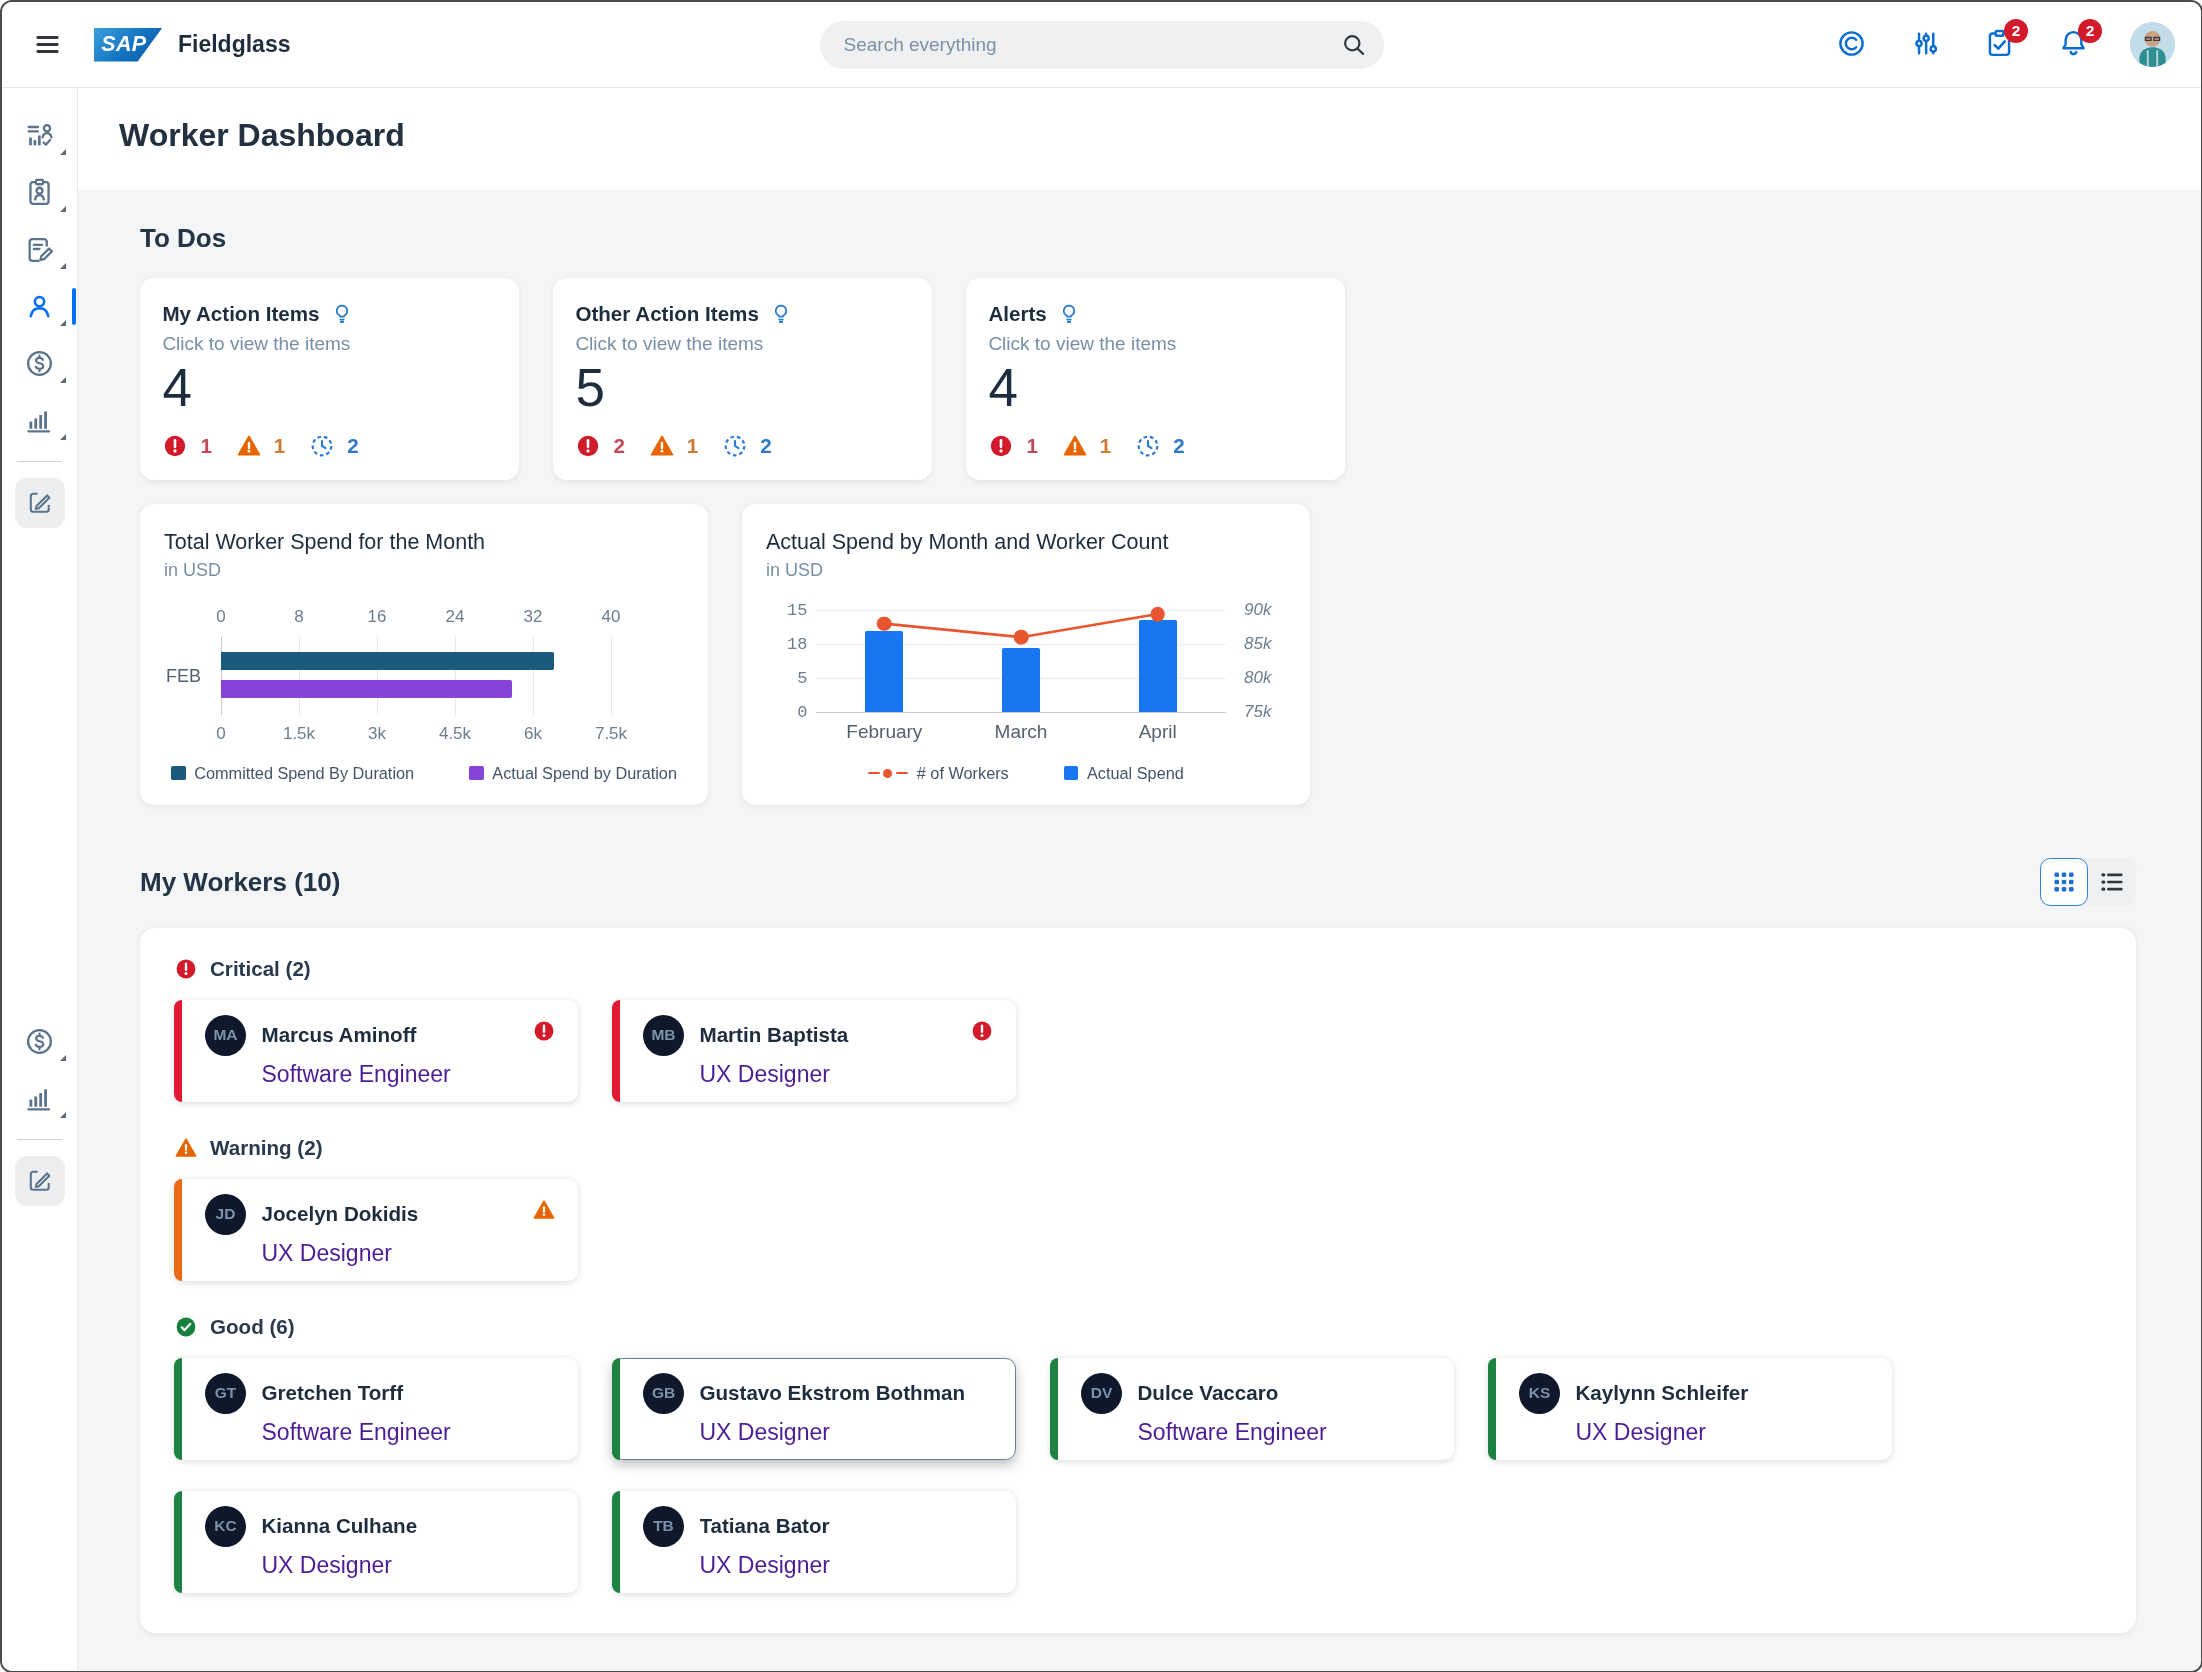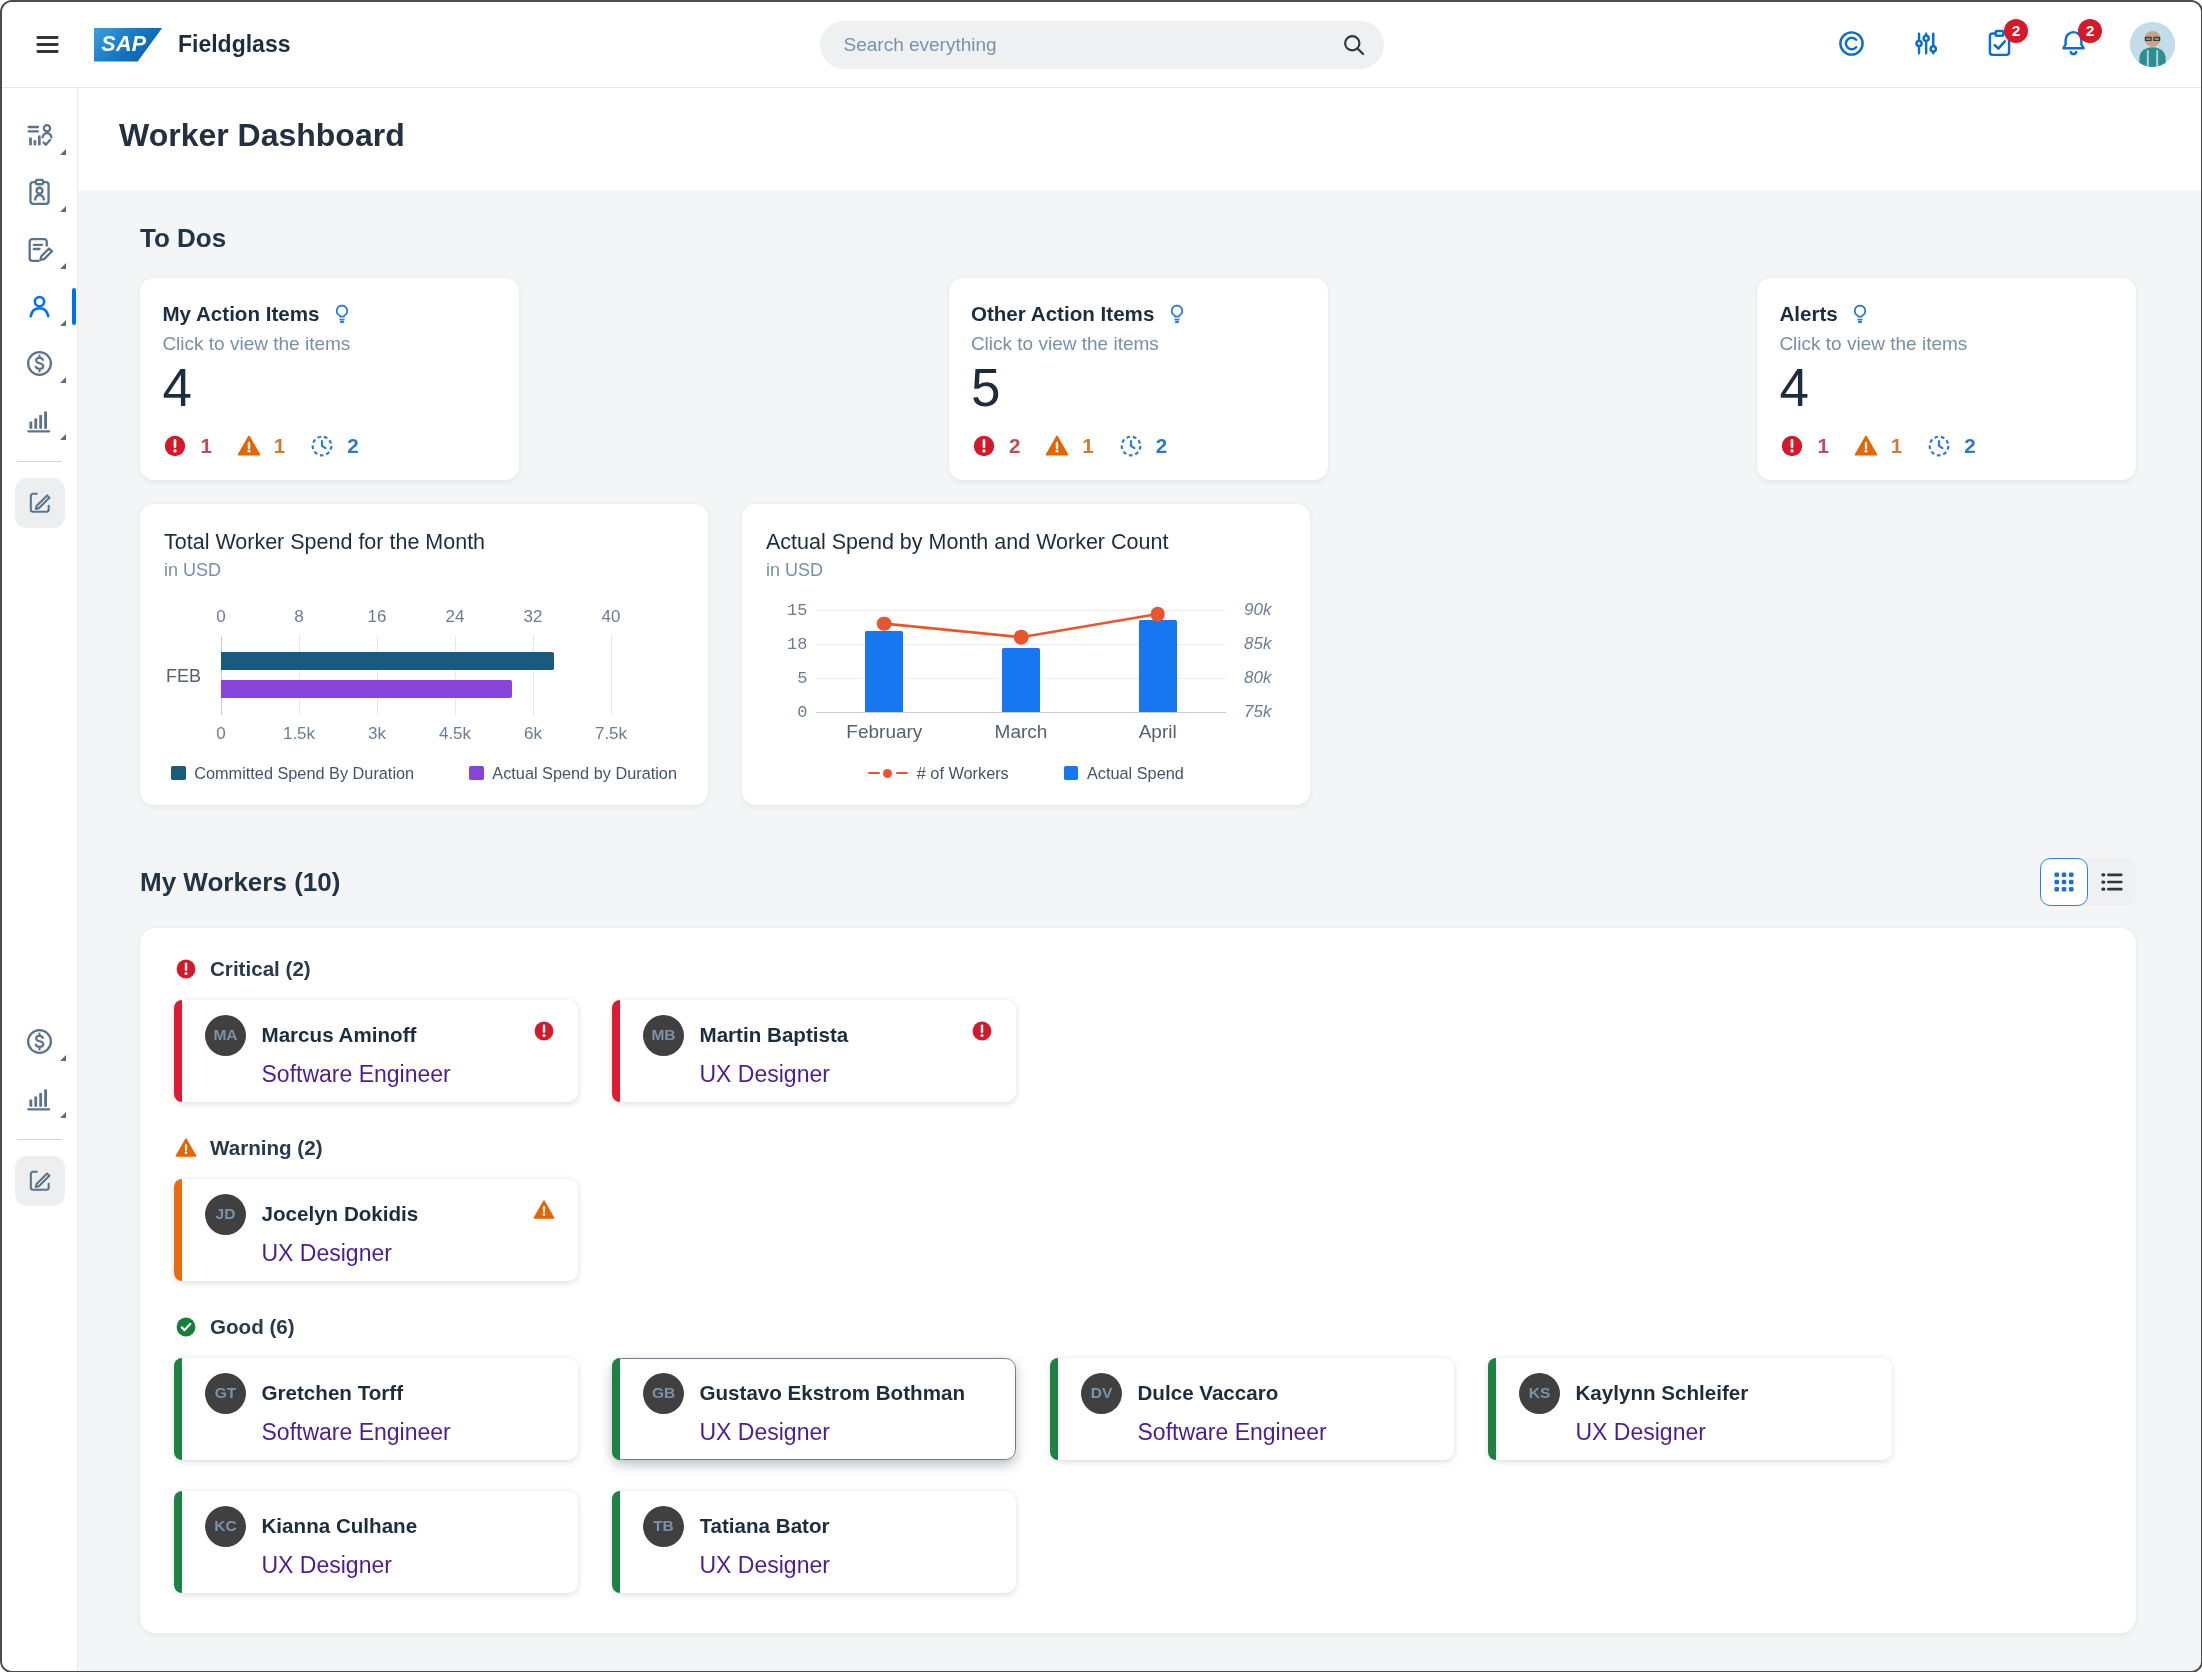--- a/index.html
+++ b/index.html
@@ -54,21 +54,21 @@
 
   .main { flex:1; display:flex; flex-direction:column; min-width:0; background:#f4f5f6; }
   .title-strip { background:#fff; padding:29px 41px 36px 41px; }
   .page-title { font-size:32px; font-weight:700; color:#22303f; }
   .content { flex:1; padding:0 65px 34px 62px; overflow:hidden; }
 
   .section-heading { font-size:26px; font-weight:700; color:#223446; }
 
   
   .todos-heading { margin-top:33px; }
-  .todo-row { display:flex; gap:44px; margin-top:24px;justify-content:space-between; }
+  .todo-row { display:flex; gap:34px; margin-top:24px; }
   .todo-card { width:379px; height:202px; background:#fff; border-radius:13.8px;
                box-shadow:0 1.7px 5.2px rgba(34,48,63,.08); padding:24px 22.4px 20.6px 22.4px;
                display:flex; flex-direction:column; cursor:pointer; }
   .todo-title-row { display:flex; align-items:center; gap:10.3px; }
   .todo-title { font-size:20.6px; font-weight:700; color:#1d2d3e; }
   .todo-title-row svg { width:24px; height:24px; }
   .todo-sub { font-size:19px; color:#788fa6; margin-top:6.9px; }
   .todo-count { font-size:53px; font-weight:400; color:#1d2d3e; margin-top:auto; line-height:1; }
   .todo-badges { display:flex; align-items:center; gap:12px; margin-top:19px; }
   .todo-badges .b-icon { width:26px; height:26px; }
@@ -134,21 +134,21 @@
   .status-label { font-size:20.6px; font-weight:700; color:#2a3a4d; }
   .worker-grid { display:grid; grid-template-columns:repeat(4, 404px); gap:31px 34px; margin-bottom:34px; }
   .worker-grid:last-child { margin-bottom:0; }
   .worker-card { position:relative; height:102px; background:#fff; border-radius:10.3px;
                  box-shadow:0 1.7px 6.9px rgba(34,48,63,.16); cursor:pointer;
                  display:grid; grid-template-columns:41px 1fr; grid-template-rows:auto auto;
                  column-gap:15.5px; row-gap:5.2px; align-items:center; align-content:center;
                  padding:13.8px 22.4px 13.8px 31px; }
   .worker-card.highlighted { box-shadow:0 4.3px 12px rgba(34,48,63,.30); outline:1.7px solid #6a7f93; outline-offset:-1.7px; }
   .worker-stripe { position:absolute; left:0; top:0; bottom:0; width:7.7px; border-radius:10.3px 0 0 10.3px; }
-  .worker-avatar { grid-row:1; width:41px; height:41px; border-radius:50%; background:#404040;
+  .worker-avatar { grid-row:1; width:41px; height:41px; border-radius:50%; background:#0f172a;
                    display:flex; align-items:center; justify-content:center;
                    font-size:15.5px; font-weight:700; color:#7b93a8; }
   .worker-name { grid-row:1; font-size:20.6px; font-weight:700; color:#1d2d3e; padding-right:48px;
                  white-space:nowrap; overflow:hidden; }
   .worker-role { grid-row:2; grid-column:2; font-size:23px; color:#4c1d95; }
   .worker-status-icon { position:absolute; top:19px; right:22.4px; width:24px; height:24px; }
 </style>
 </head>
 <body>
 

